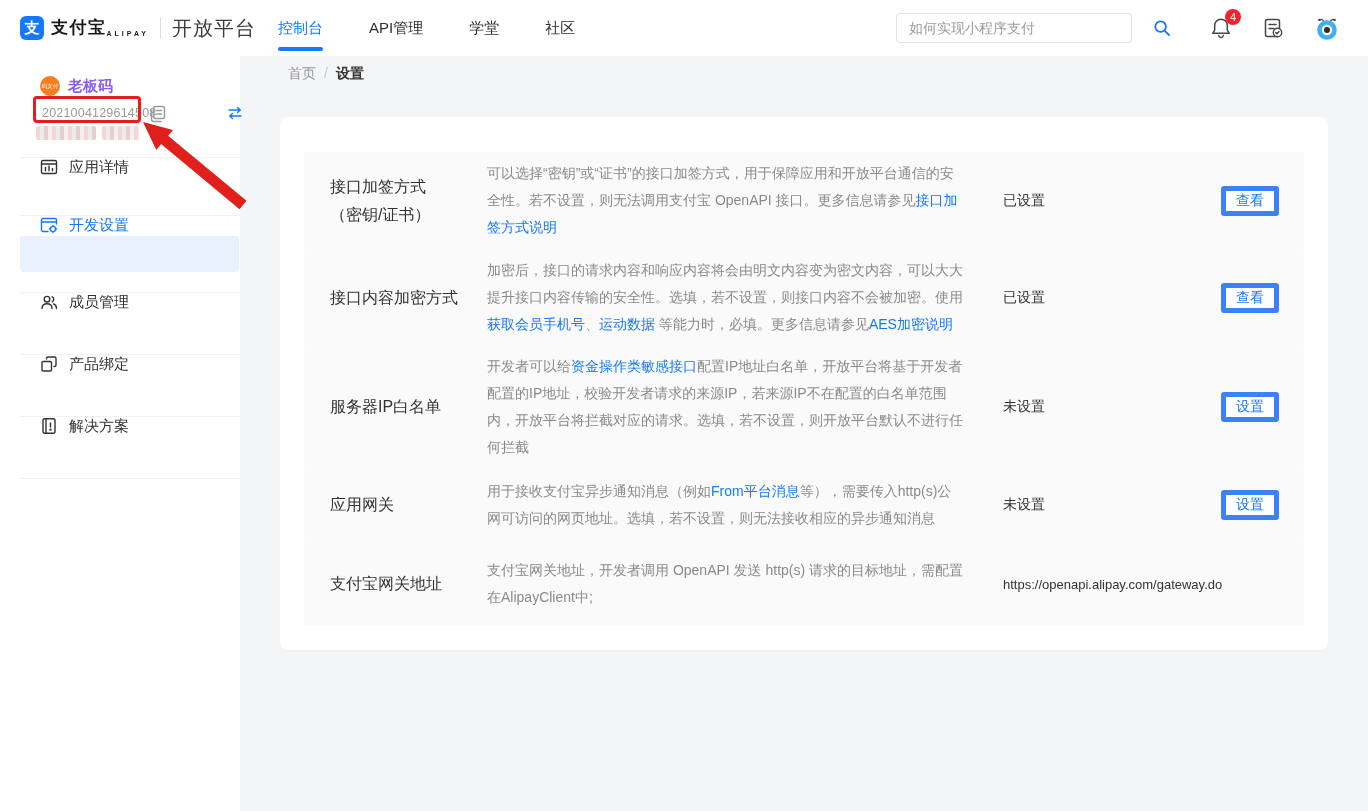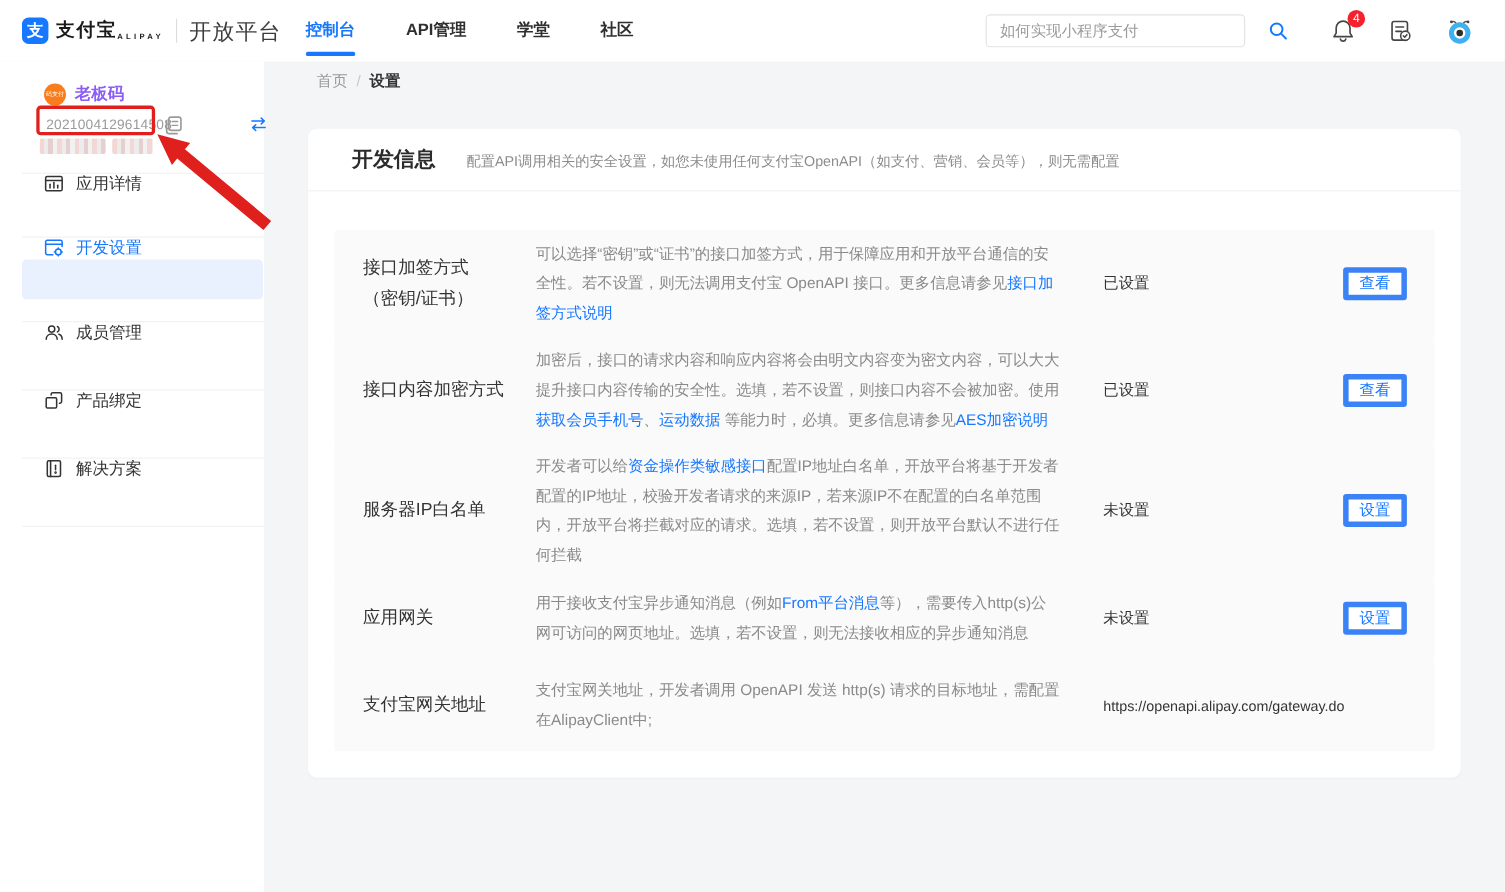--- a/index.html
+++ b/index.html
@@ -15,21 +15,21 @@
   .topbar { position:absolute; left:0; top:0; width:1368px; height:56px; background:#fff; z-index:6; }
   .logo-group { position:absolute; left:20px; top:0; height:56px; display:flex; align-items:center; }
   .logo-mark { width:24px; height:24px; border-radius:6px; background:#1677ff; color:#fff;
     font-size:15px; font-weight:bold; display:flex; align-items:center; justify-content:center; }
   .brand-col { margin-left:7px; display:flex; flex-direction:row; align-items:flex-end; }
   .brand-cn { font-size:17px; font-weight:700; color:#1a1a1a; letter-spacing:1.5px; line-height:18px; }
   .brand-en { font-size:7px; letter-spacing:3px; color:#1a1a1a; font-weight:700; }
   .logo-divider { width:1px; height:22px; background:#ddd; margin:0 11px; }
   .platform-name { font-size:20px; color:#3d3d3d; letter-spacing:1px; }
 
-  .topnav { position:absolute; left:278px; top:0; height:56px; display:flex; gap:46px;font-weight:bold; }
+  .topnav { position:absolute; left:278px; top:0; height:56px; display:flex; gap:46px; }
   .topnav-item { font-size:15px; color:#2f2f2f; line-height:56px; position:relative; cursor:pointer; white-space:nowrap; }
   .topnav-item.active { color:#1677ff; }
   .topnav-item.active::after { content:""; position:absolute; left:0; right:0; bottom:5px;
     height:4px; border-radius:2px; background:#1677ff; }
 
   .topbar-right { position:absolute; right:28px; top:0; height:56px; display:flex; align-items:center; gap:30px; }
   .searchbox { position:relative; width:284px; height:30px; }
   .searchbox input { width:236px; height:30px; border:1px solid #e2e2e2; border-radius:4px;
     padding:0 34px 0 12px; font-size:14px; color:#333; outline:none; background:#fff;
     font-family:"Liberation Sans","DejaVu Sans",sans-serif; }
@@ -236,24 +236,20 @@
       <div class="menu-divider"></div>
     </nav>
 </aside>
 
 <main class="content">
   <div class="breadcrumb">
     <span class="bc-home">首页</span><span class="bc-sep">/</span><span class="bc-current">设置</span>
   </div>
 
   <section class="card">
-    <header class="card-head">
-      <span class="section-title">开发信息</span>
-      <span class="section-desc">配置API调用相关的安全设置，如您未使用任何支付宝OpenAPI（如支付、营销、会员等），则无需配置</span>
-    </header>
     <div class="rows" id="rows">
         <div class="row" style="min-height: 97px;">
           <div class="row-label">
             <div>接口加签方式</div>
             <div>（密钥/证书）</div>
           </div>
           <div class="row-desc"><span>可以选择“密钥”或“证书”的接口加签方式，用于保障应用和开放平台通信的安全性。若不设置，则无法调用支付宝 OpenAPI 接口。更多信息请参见</span><span class="link">接口加签方式说明</span></div>
           <div class="row-status">已设置</div>
           <div class="row-action">
             <button class="action-btn">查看</button>

